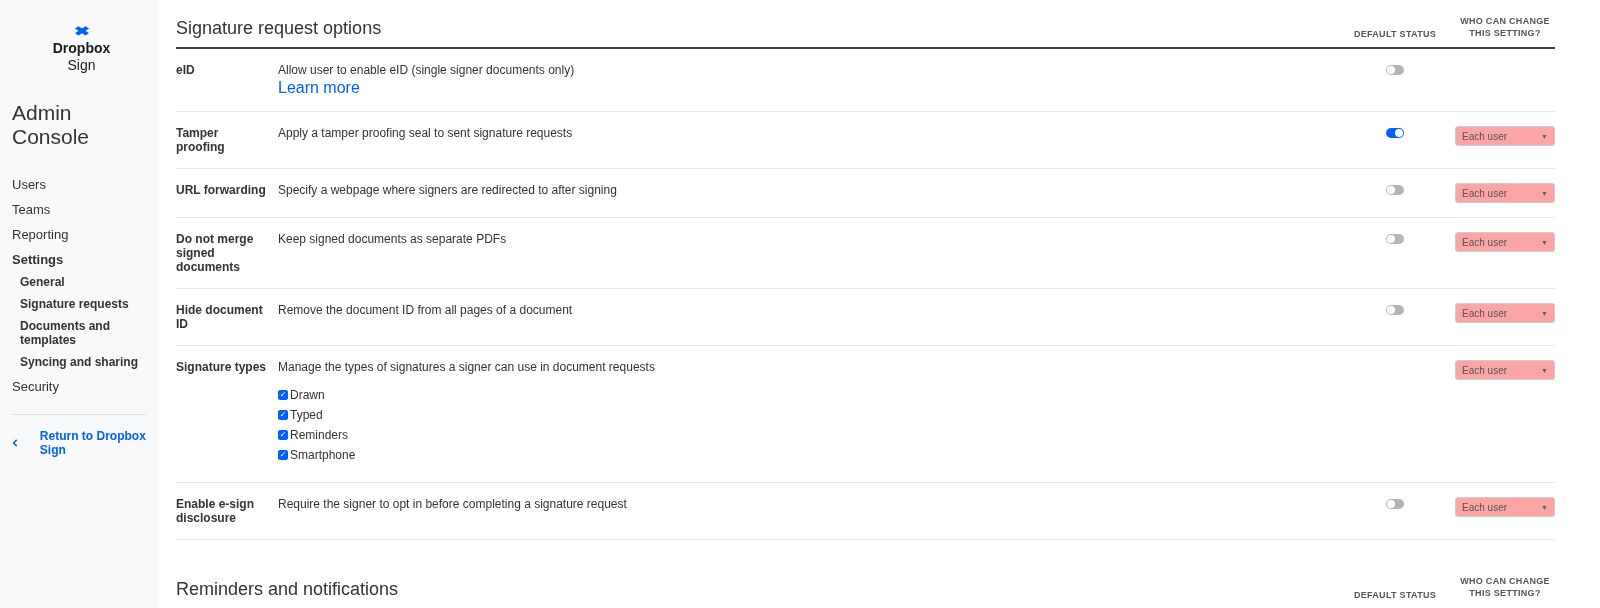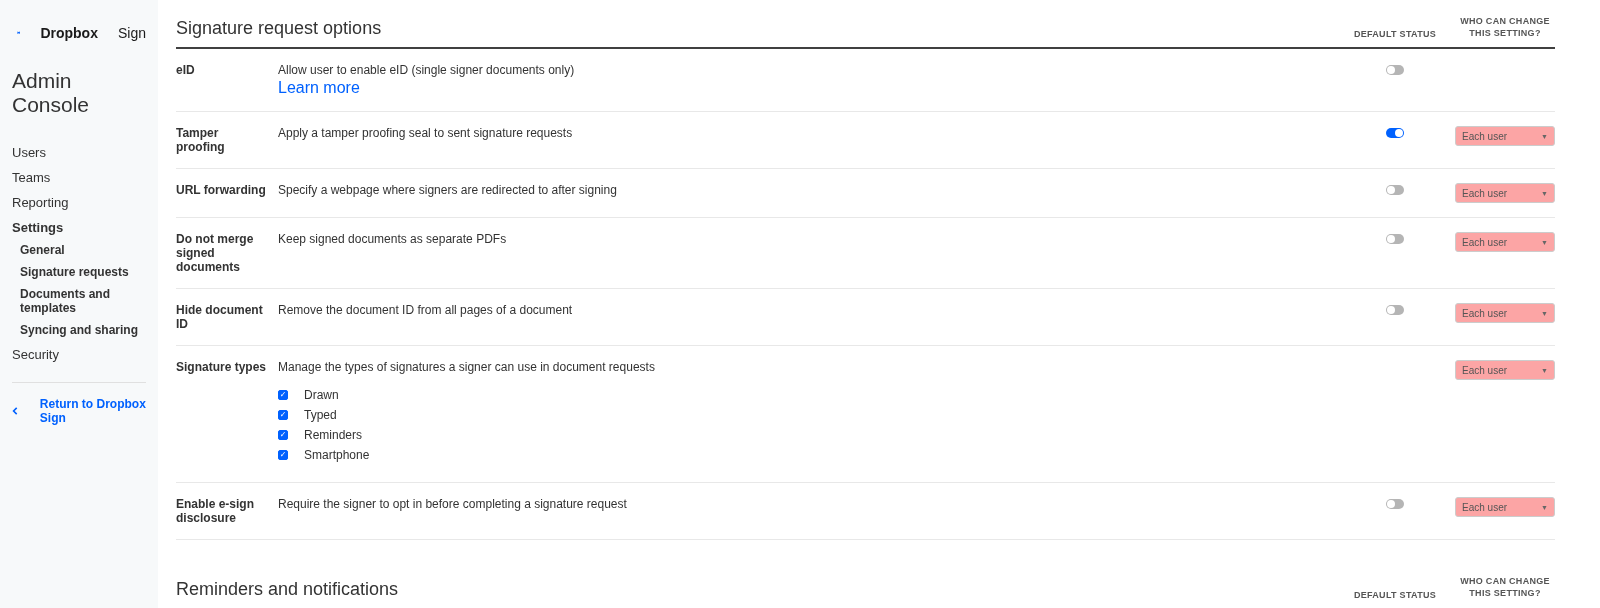--- a/index.html
+++ b/index.html
@@ -1,19 +1,19 @@
 <!DOCTYPE html>
 <html><head>
 <meta charset="utf-8">
 <style>
 * { box-sizing: border-box; margin: 0; padding: 0; }
 body { font-family: -apple-system, BlinkMacSystemFont, "Segoe UI", Helvetica, Arial, sans-serif; background: #f7f9fa; color: #1a1a1a; font-size: 13px; }
 .app { display: flex; width: 1600px; min-height: 608px; }
 .sidebar { width: 158px; background: #f7f9fa; padding: 25px 12px 0 12px; flex-shrink: 0; }
-.logo { display: flex; align-items: center; gap: 20px; margin-bottom: 28px; padding-left: 5px; }
+.logo { display: flex; align-items: center; gap: 1px; margin-bottom: 28px; padding-left: 5px; flex-direction: column; }
 .logo svg { width: 14px; height: 14px; }
 .logo-text { font-weight: 600; font-size: 14px; }
 .logo-thin { font-weight: 300; }
 .console-title { font-size: 21px; font-weight: 400; color: #333; margin-bottom: 28px; }
 .nav-list, .subnav-list { list-style: none; }
 .nav-list > li { margin-bottom: 10px; font-size: 13px; color: #333; cursor: pointer; }
 .nav-list > li.active { font-weight: 600; }
 .subnav-list { margin-top: 8px; margin-left: 8px; }
 .subnav-list > li { font-size: 12px; margin-bottom: 8px; color: #333; cursor: pointer; }
 .subnav-list > li.active { font-weight: 600; }
@@ -35,21 +35,21 @@
 .who-col { width: 100px; display: flex; justify-content: flex-end; align-items: flex-start; }
 .toggle { width: 18px; height: 10px; border-radius: 6px; position: relative; cursor: pointer; }
 .toggle.off { background: #b5b5b5; }
 .toggle.on { background: #0061fe; }
 .toggle .knob { position: absolute; width: 8px; height: 8px; border-radius: 50%; background: #fff; top: 1px; }
 .toggle.off .knob { left: 1px; }
 .toggle.on .knob { right: 1px; }
 .dropdown { width: 100px; height: 20px; border: 1px solid #ccc; border-radius: 3px; font-size: 10px; display: flex; align-items: center; justify-content: space-between; padding: 0 6px; cursor: pointer; background: #fca5a5; color: #555; }
 .dropdown .caret { font-size: 7px; color: #666; }
 .check-list { list-style: none; margin-top: 14px; }
-.check-list li { display: flex; align-items: center; gap: 16px; font-size: 12px; margin-bottom: 6px; }
+.check-list li { display: flex; align-items: center; gap: 2px; font-size: 12px; margin-bottom: 6px; }
 .checkbox { width: 10px; height: 10px; border: 1px solid #888; border-radius: 2px; display: flex; align-items: center; justify-content: center; cursor: pointer; flex-shrink: 0; }
 .checkbox.checked { background: #0061fe; border-color: #0061fe; }
 .checkbox.checked::after { content: "✓"; color: #fff; font-size: 8px; line-height: 1; }
 .spacer { height: 30px; }
 </style>
 </head>
 <body>
 
 <div class="app">
   <aside class="sidebar">

